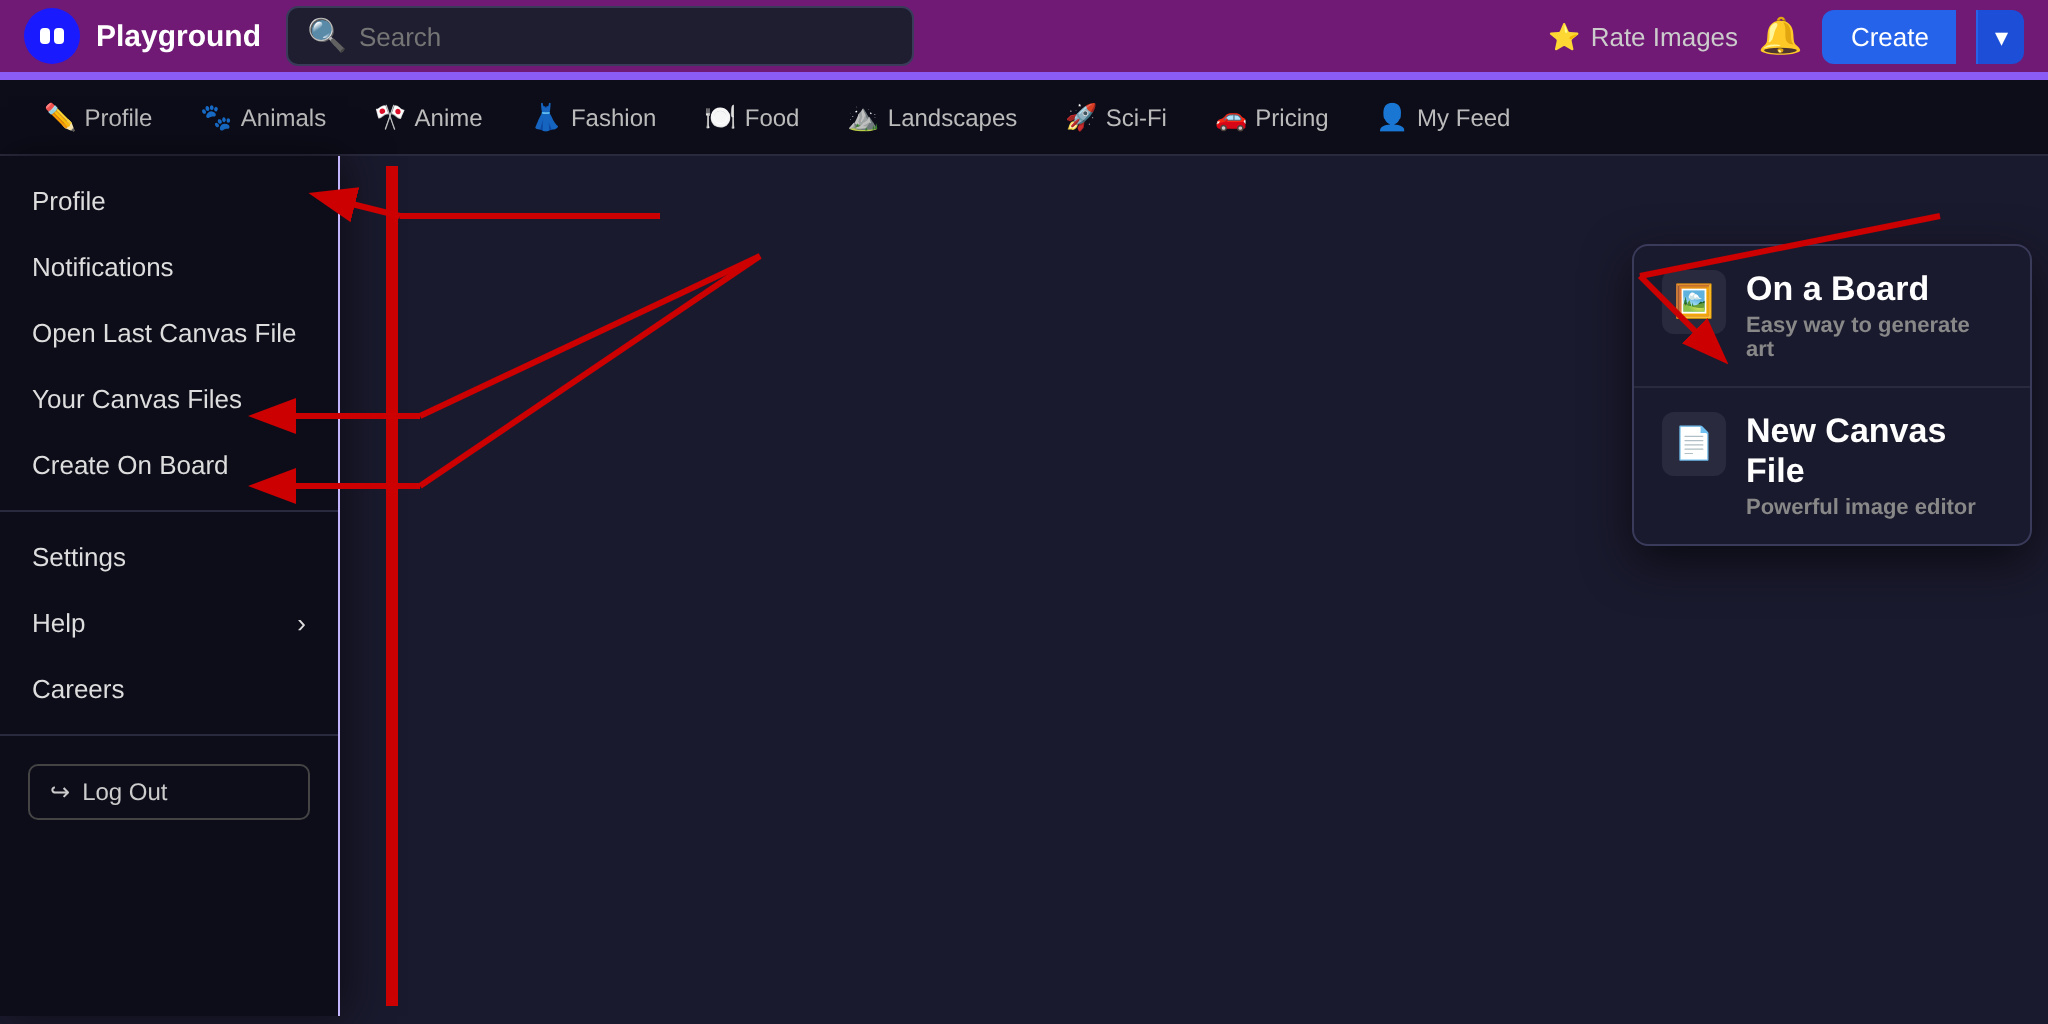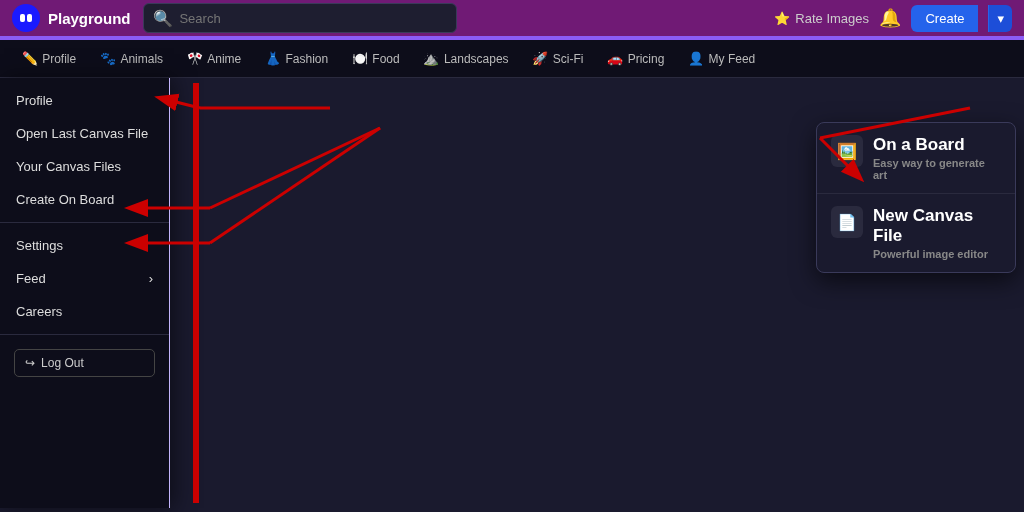--- a/index.html
+++ b/index.html
@@ -439,34 +439,37 @@
   </div>
 </div>
 
 <div class="main-area">
 
   <div class="sidebar-menu">
     <div class="menu-item">
       <span>Profile</span>
     </div>
     <div class="menu-item">
+      <span>Notifications</span>
+    </div>
+    <div class="menu-item">
       <span>Open Last Canvas File</span>
     </div>
     <div class="menu-item">
       <span>Your Canvas Files</span>
     </div>
     <div class="menu-item">
       <span>Create On Board</span>
     </div>
     <div class="menu-divider"></div>
     <div class="menu-item">
       <span>Settings</span>
     </div>
     <div class="menu-item">
-      <span>Feed</span>
+      <span>Help</span>
       <span>›</span>
     </div>
     <div class="menu-item">
       <span>Careers</span>
     </div>
     <div class="menu-divider"></div>
     <button class="logout-btn">
       <span>↪</span>
       <span>Log Out</span>
     </button>

